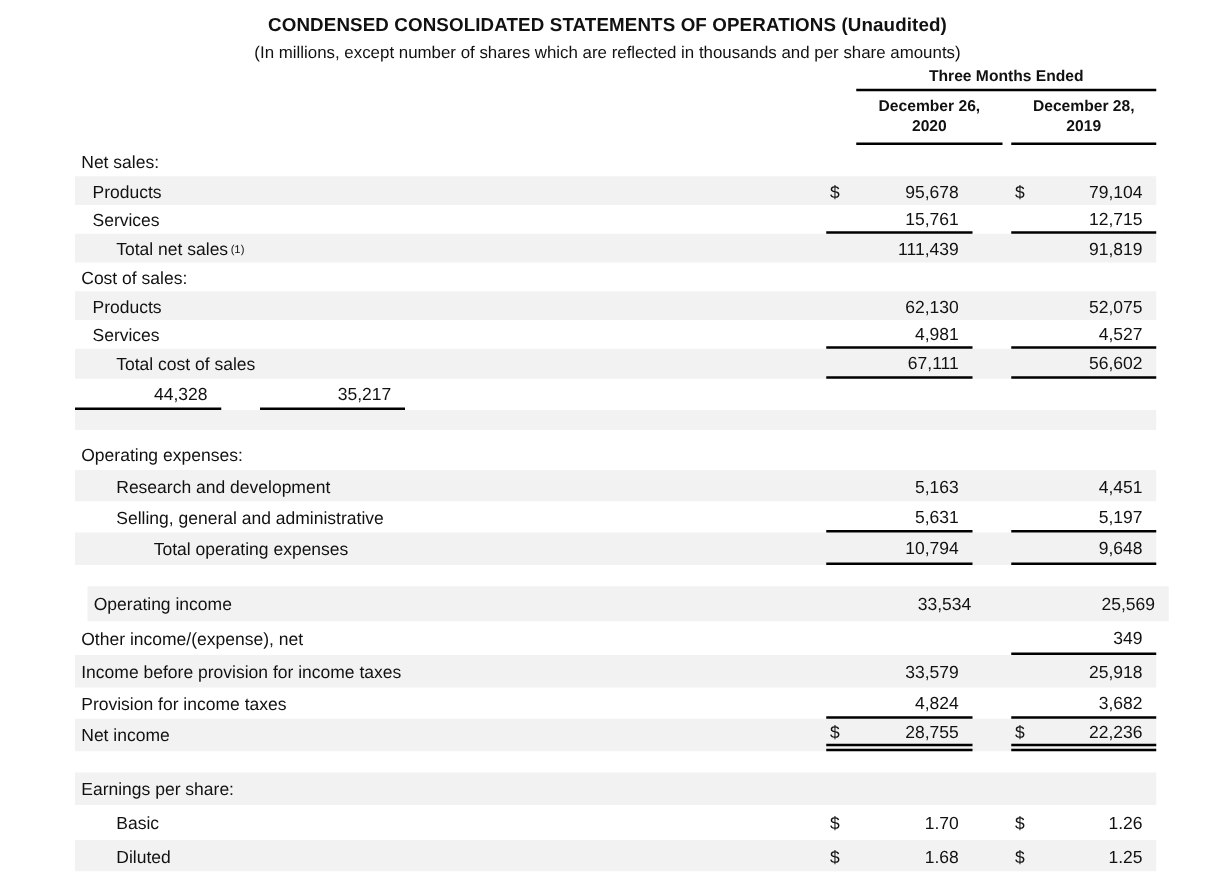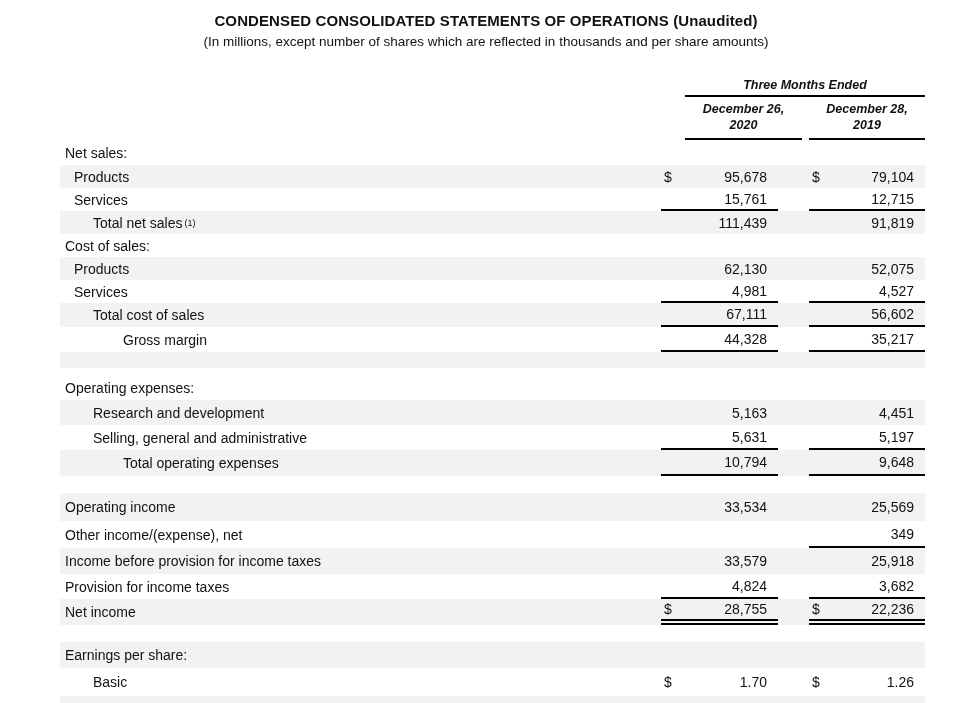--- a/index.html
+++ b/index.html
@@ -12,21 +12,21 @@
   .doc-header{width:972px;text-align:center;}
   .doc-title{
     margin-top:12px;
     font-size:15px;font-weight:bold;letter-spacing:.1px;
   }
   .doc-subtitle{
     margin-top:5px;
     font-size:13.5px;font-weight:normal;
   }
   .table-wrap{margin-left:60px;width:865px;position:relative;}
-  .head-cols{margin-left:625px;width:240px;margin-top:29px;font-style:italic;}
+  .head-cols{margin-left:625px;width:240px;margin-top:5px;}
   .tme{
     font-size:12.5px;font-weight:bold;text-align:center;
     padding-bottom:3px;border-bottom:2px solid #000;
   }
   .date-row{display:flex;}
   .date-cell{
     box-sizing:border-box;
     font-size:12.5px;font-weight:bold;text-align:center;line-height:1.25;
     padding:5px 0 5px 0;border-bottom:2.5px solid #000;
   }
@@ -168,23 +168,20 @@
         <div class="cell val-col c1 rule-single">
           <span class="dollar"></span>
           <span class="val">67,111</span>
         </div>
         <div class="cell val-col c2 rule-single">
           <span class="dollar"></span>
           <span class="val">56,602</span>
         </div>
       </div>
       <div class="row" style="height: 25px;">
-        <div class="cell label-cell" style="padding-left: 63px;">
-          <span>Gross margin</span>
-        </div>
         <div class="cell val-col c1 rule-single">
           <span class="dollar"></span>
           <span class="val">44,328</span>
         </div>
         <div class="cell val-col c2 rule-single">
           <span class="dollar"></span>
           <span class="val">35,217</span>
         </div>
       </div>
       <div class="row shaded" style="height: 16px;"></div>
@@ -235,21 +232,21 @@
         <div class="cell val-col c1 rule-single">
           <span class="dollar"></span>
           <span class="val">10,794</span>
         </div>
         <div class="cell val-col c2 rule-single">
           <span class="dollar"></span>
           <span class="val">9,648</span>
         </div>
       </div>
       <div class="row" style="height: 17px;"></div>
-      <div class="row shaded" style="height: 28px;">
+      <div class="row shaded" style="height: 28px; margin-left: 10px;">
         <div class="cell label-cell" style="padding-left: 5px;">
           <span>Operating income</span>
         </div>
         <div class="cell val-col c1">
           <span class="dollar"></span>
           <span class="val">33,534</span>
         </div>
         <div class="cell val-col c2">
           <span class="dollar"></span>
           <span class="val">25,569</span>

